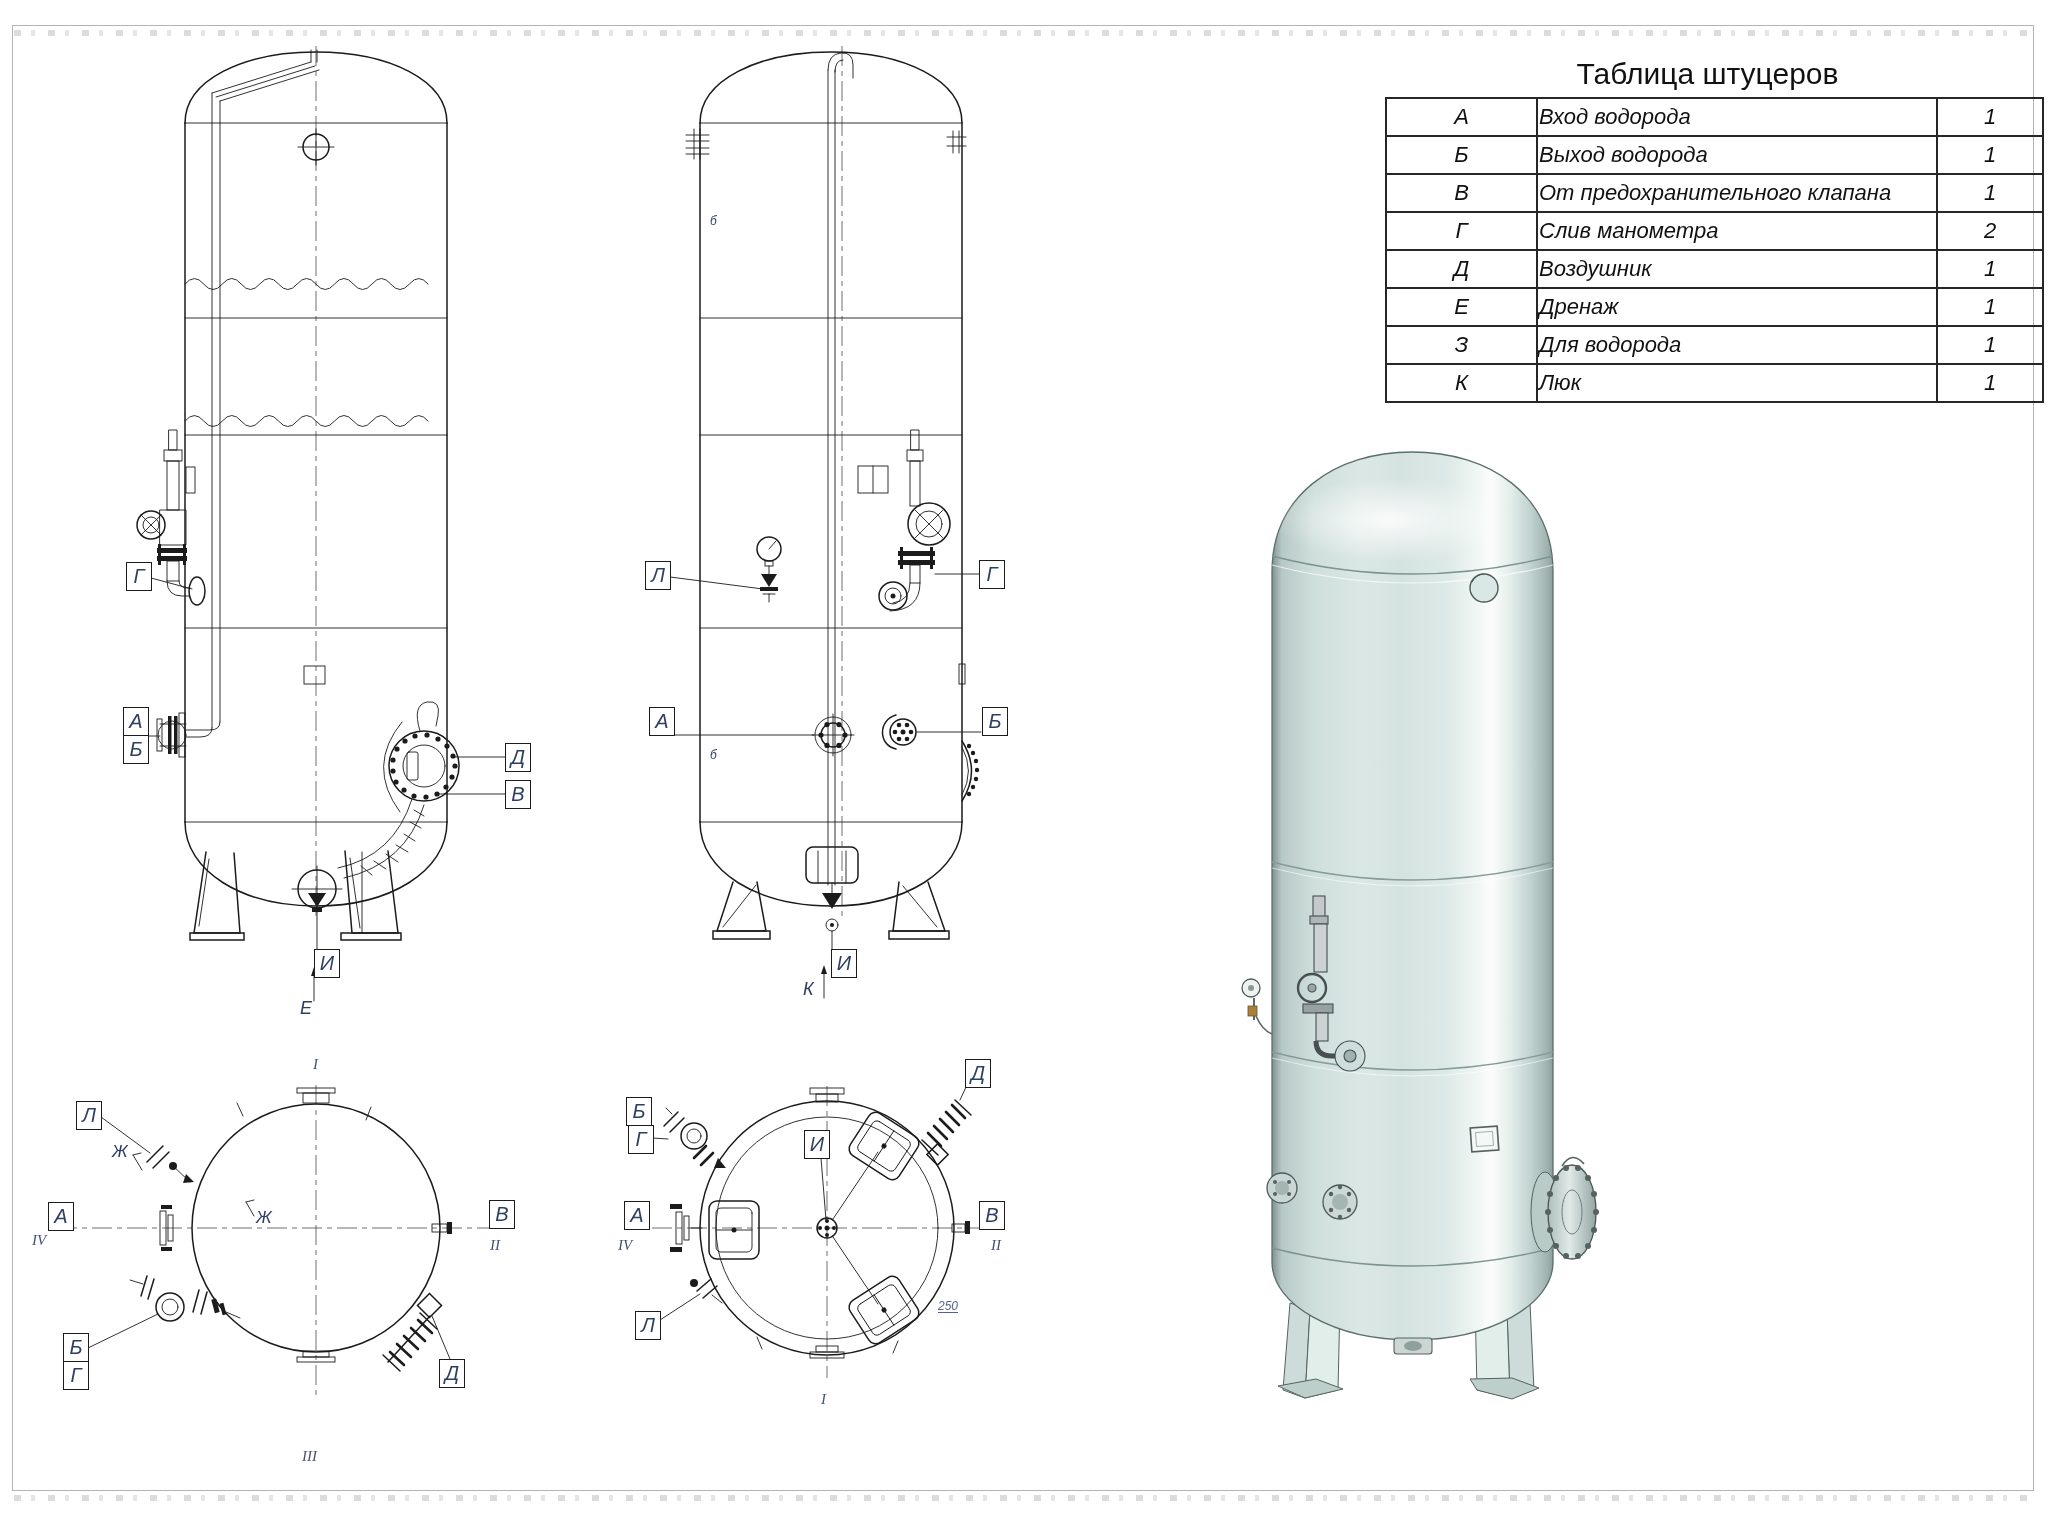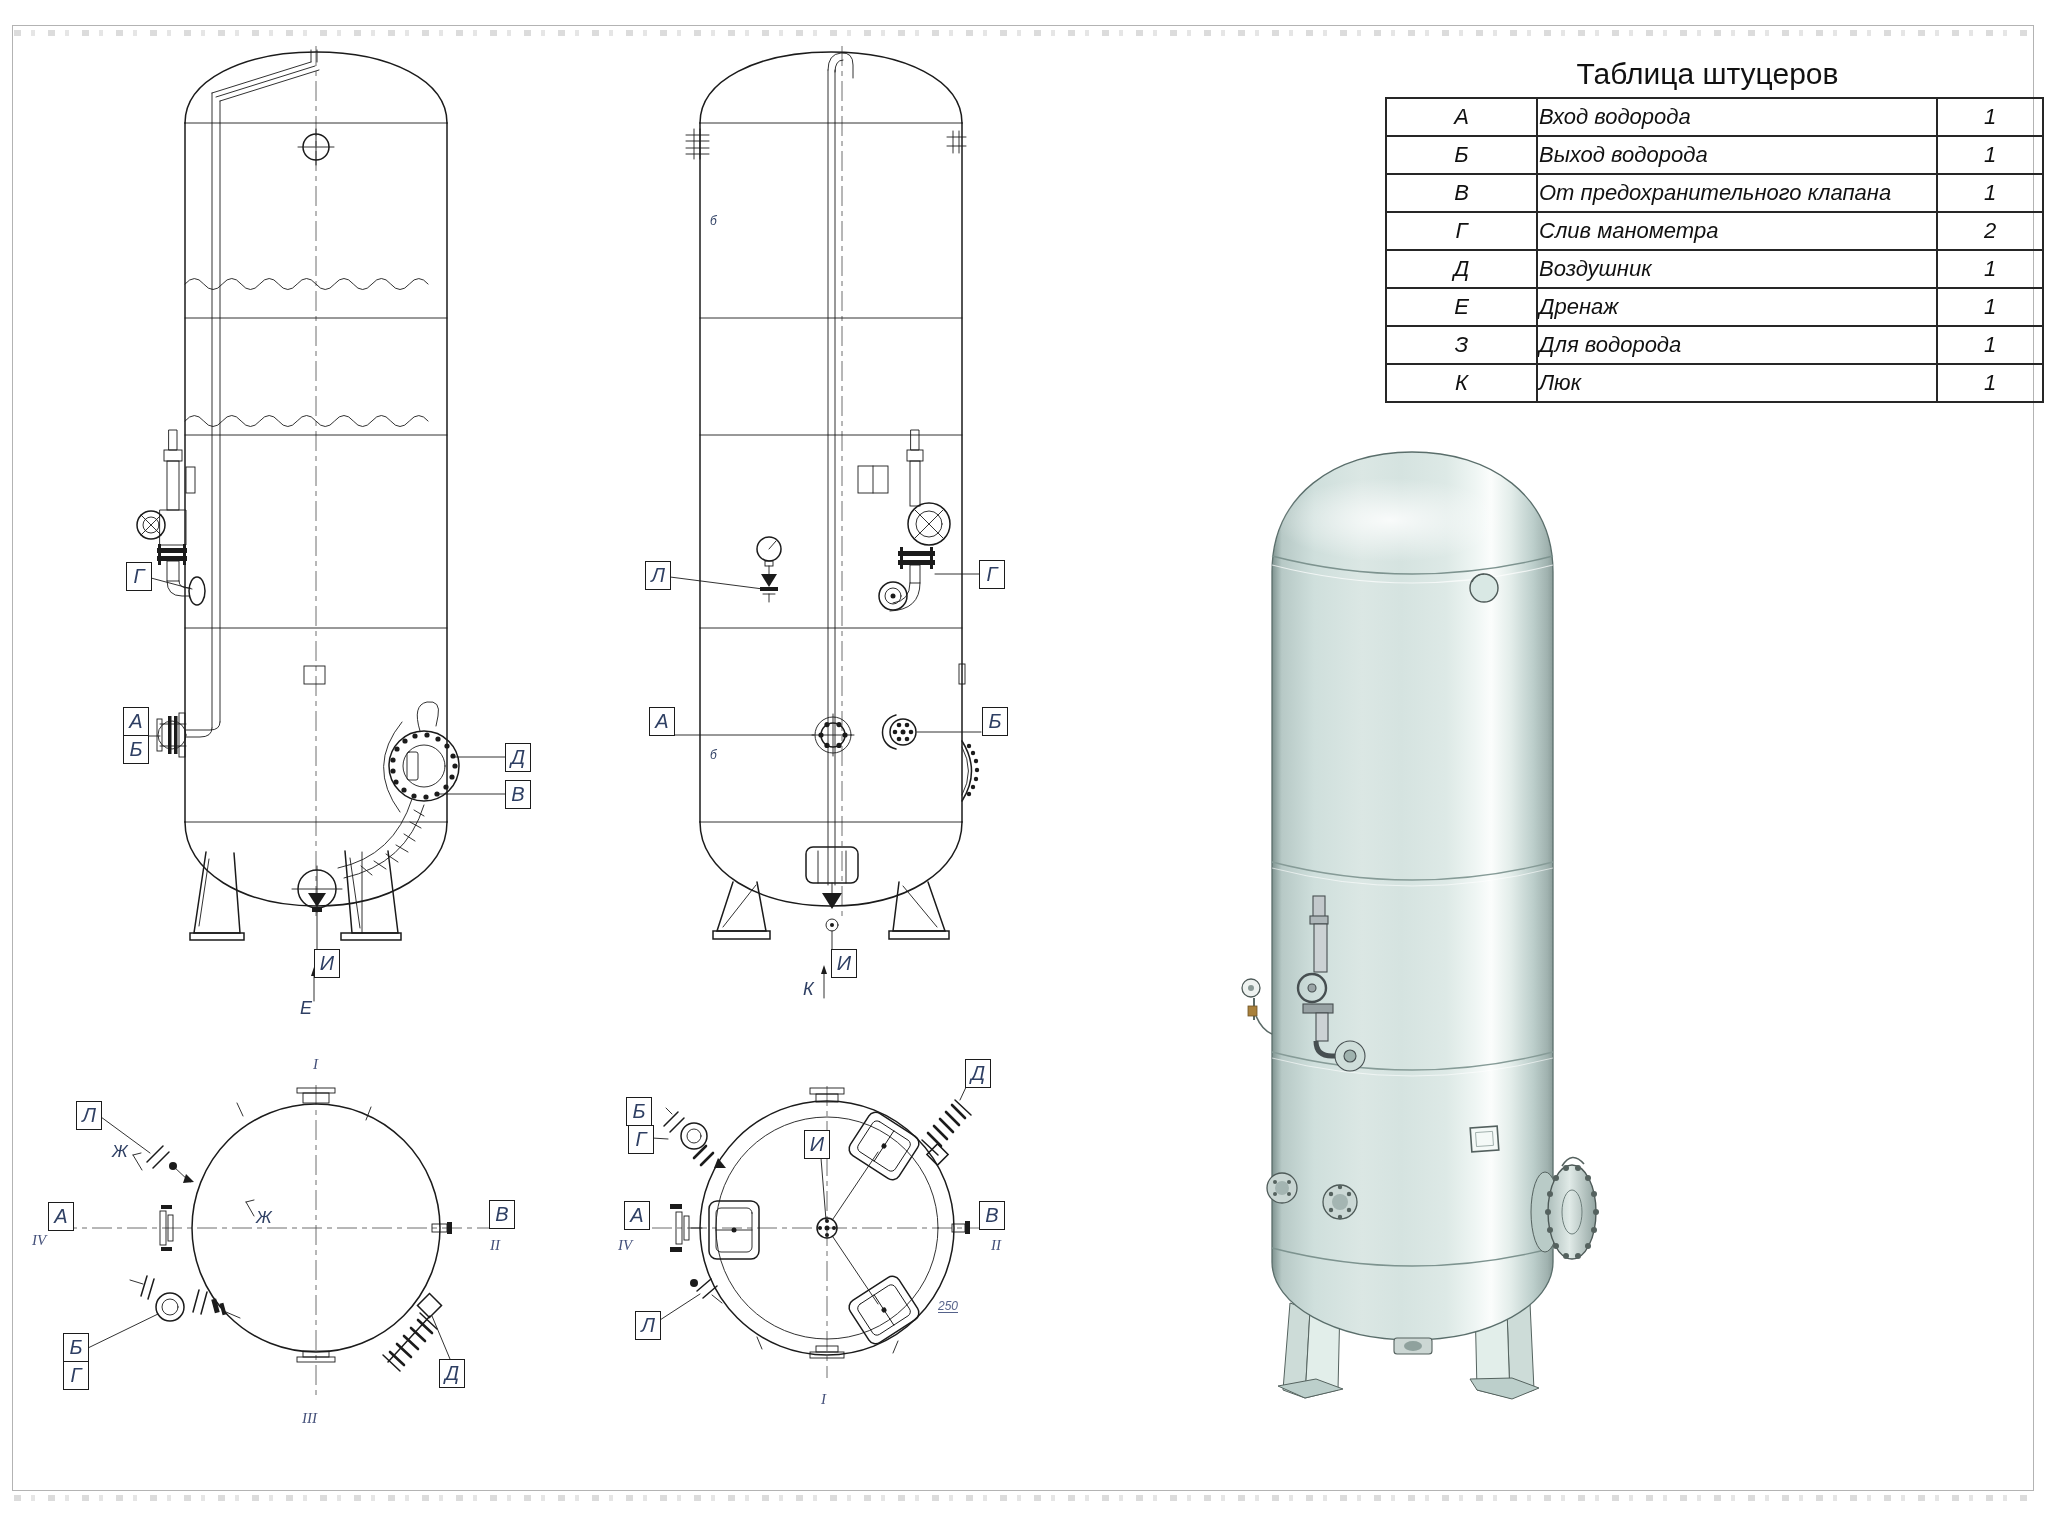--- a/index.html
+++ b/index.html
@@ -572,19 +572,19 @@
   <div class="ann" style="left:300px;top:998px;font-size:18px">Е</div>
   <div class="ann" style="left:803px;top:979px;font-size:18px">К</div>
   <div class="ann" style="left:112px;top:1142px;font-size:17px">Ж</div>
   <div class="ann" style="left:256px;top:1208px;font-size:17px">Ж</div>
   <div class="ann" style="left:710px;top:214px;font-size:12px">б</div>
   <div class="ann" style="left:710px;top:748px;font-size:12px">б</div>
 
   <div class="rom" style="left:313px;top:1056px">I</div>
   <div class="rom" style="left:32px;top:1232px">IV</div>
   <div class="rom" style="left:490px;top:1237px">II</div>
-  <div class="rom" style="left:302px;top:1410px">III</div>
+  <div class="rom" style="left:302px;top:1448px">III</div>
   <div class="rom" style="left:618px;top:1237px">IV</div>
   <div class="rom" style="left:991px;top:1237px">II</div>
   <div class="rom" style="left:821px;top:1391px">I</div>
 
   <div class="dim" style="left:938px;top:1300px">250</div>
 </div>
 
 </body></html>

